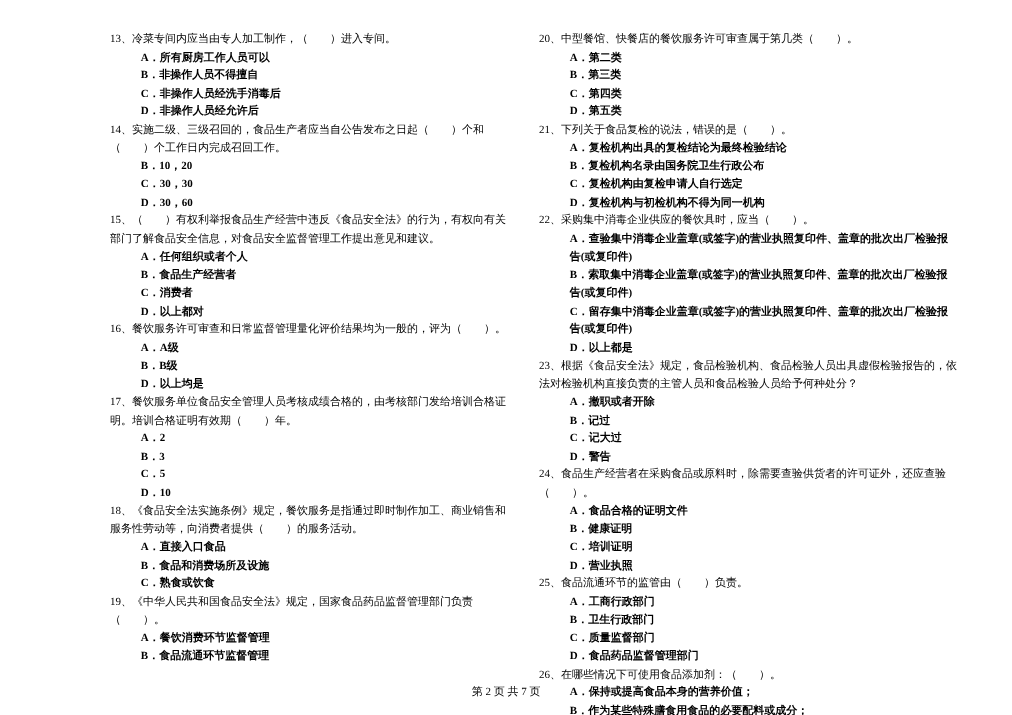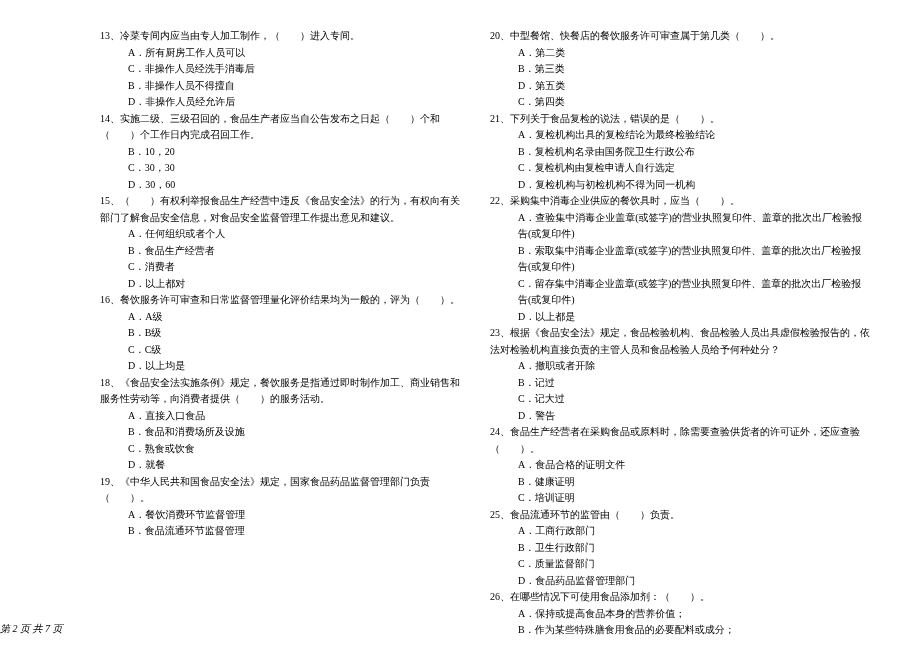--- a/index.html
+++ b/index.html
@@ -20,43 +20,42 @@
     }
     .col {
       flex: 1;
       line-height: 1.65;
     }
     .col-left { width: 360px; flex: none; }
     .col-right { flex: 1; }
     .q { margin-bottom: 0; }
     .stem { text-indent: 0; }
     .opts { padding-left: 28px; }
-    .opt { display: block; }
+    .opt { display: block; font-weight: bold; }
     .footer {
       position: absolute;
       bottom: 14px;
       left: 0;
       right: 0;
-      text-align: left;
+      text-align: center;
       font-size: 10px;
-      font-style: italic;
     }
   </style>
 </head>
 <body>
 
 <div class="page">
   <div class="col col-left">
 
     <div class="q">
       <div class="stem">13、冷菜专间内应当由专人加工制作，（　　）进入专间。</div>
       <div class="opts">
         <span class="opt">A．所有厨房工作人员可以</span>
+        <span class="opt">B．非操作人员不得擅自</span>
         <span class="opt">C．非操作人员经洗手消毒后</span>
-        <span class="opt">B．非操作人员不得擅自</span>
         <span class="opt">D．非操作人员经允许后</span>
       </div>
     </div>
 
     <div class="q">
       <div class="stem">14、实施二级、三级召回的，食品生产者应当自公告发布之日起（　　）个和（　　）个工作日内完成召回工作。</div>
       <div class="opts">
         <span class="opt">B．10，20</span>
         <span class="opt">C．30，30</span>
         <span class="opt">D．30，60</span>
@@ -71,33 +70,40 @@
         <span class="opt">C．消费者</span>
         <span class="opt">D．以上都对</span>
       </div>
     </div>
 
     <div class="q">
       <div class="stem">16、餐饮服务许可审查和日常监督管理量化评价结果均为一般的，评为（　　）。</div>
       <div class="opts">
         <span class="opt">A．A级</span>
         <span class="opt">B．B级</span>
-        <span class="opt">C．C级</span>
         <span class="opt">D．以上均是</span>
       </div>
     </div>
 
+    <div class="q">
+      <div class="stem">17、餐饮服务单位食品安全管理人员考核成绩合格的，由考核部门发给培训合格证明。培训合格证明有效期（　　）年。</div>
+      <div class="opts">
+        <span class="opt">A．2</span>
+        <span class="opt">B．3</span>
+        <span class="opt">C．5</span>
+        <span class="opt">D．10</span>
+      </div>
+    </div>
 
     <div class="q">
       <div class="stem">18、《食品安全法实施条例》规定，餐饮服务是指通过即时制作加工、商业销售和服务性劳动等，向消费者提供（　　）的服务活动。</div>
       <div class="opts">
         <span class="opt">A．直接入口食品</span>
         <span class="opt">B．食品和消费场所及设施</span>
         <span class="opt">C．熟食或饮食</span>
-        <span class="opt">D．就餐</span>
       </div>
     </div>
 
     <div class="q">
       <div class="stem">19、《中华人民共和国食品安全法》规定，国家食品药品监督管理部门负责（　　）。</div>
       <div class="opts">
         <span class="opt">A．餐饮消费环节监督管理</span>
         <span class="opt">B．食品流通环节监督管理</span>
 
       </div>
@@ -105,22 +111,22 @@
 
   </div>
 
   <div class="col col-right">
 
     <div class="q">
       <div class="stem">20、中型餐馆、快餐店的餐饮服务许可审查属于第几类（　　）。</div>
       <div class="opts">
         <span class="opt">A．第二类</span>
         <span class="opt">B．第三类</span>
+        <span class="opt">C．第四类</span>
         <span class="opt">D．第五类</span>
-        <span class="opt">C．第四类</span>
       </div>
     </div>
 
     <div class="q">
       <div class="stem">21、下列关于食品复检的说法，错误的是（　　）。</div>
       <div class="opts">
         <span class="opt">A．复检机构出具的复检结论为最终检验结论</span>
         <span class="opt">B．复检机构名录由国务院卫生行政公布</span>
         <span class="opt">C．复检机构由复检申请人自行选定</span>
         <span class="opt">D．复检机构与初检机构不得为同一机构</span>
@@ -146,20 +152,21 @@
         <span class="opt">D．警告</span>
       </div>
     </div>
 
     <div class="q">
       <div class="stem">24、食品生产经营者在采购食品或原料时，除需要查验供货者的许可证外，还应查验（　　）。</div>
       <div class="opts">
         <span class="opt">A．食品合格的证明文件</span>
         <span class="opt">B．健康证明</span>
         <span class="opt">C．培训证明</span>
+        <span class="opt">D．营业执照</span>
       </div>
     </div>
 
     <div class="q">
       <div class="stem">25、食品流通环节的监管由（　　）负责。</div>
       <div class="opts">
         <span class="opt">A．工商行政部门</span>
         <span class="opt">B．卫生行政部门</span>
         <span class="opt">C．质量监督部门</span>
         <span class="opt">D．食品药品监督管理部门</span>

